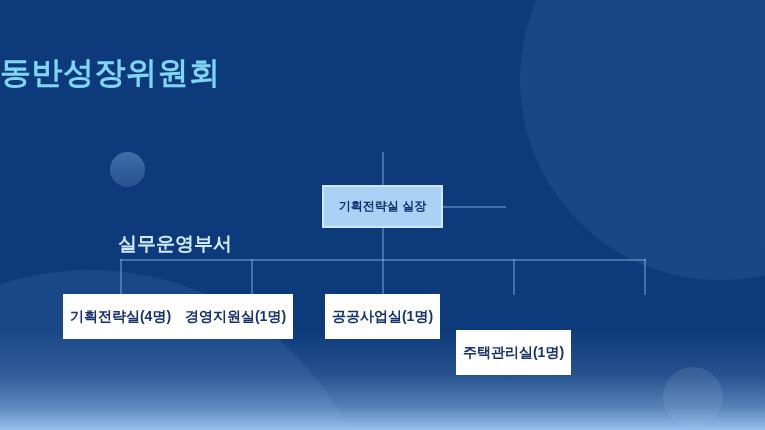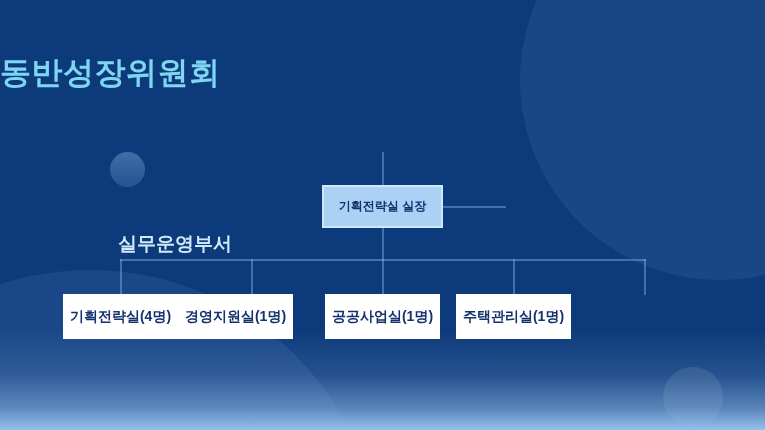--- a/index.html
+++ b/index.html
@@ -88,21 +88,21 @@
   .dept {
     position: absolute; top: 294px; width: 115px; height: 45px;
     background: var(--c-department-box, #ffffff);
     display: flex; align-items: center; justify-content: center;
     font-size: 14px; font-weight: 700;
     color: var(--c-node-text, #15326e);
   }
   .dept-1 { left: 63px; }
   .dept-2 { left: 178px; }
   .dept-3 { left: 325px; }
-  .dept-4 { left: 456px; }
+  .dept-4 { left: 456px; margin-top: 36px; }
   .dept-5 { left: 587px; }
 </style>
 </head>
 <body>
 
 <div class="stage">
 
   <div class="circle circle-big-tr"></div>
   <div class="circle circle-big-bl"></div>
   <div class="circle circle-small-tl"></div>

